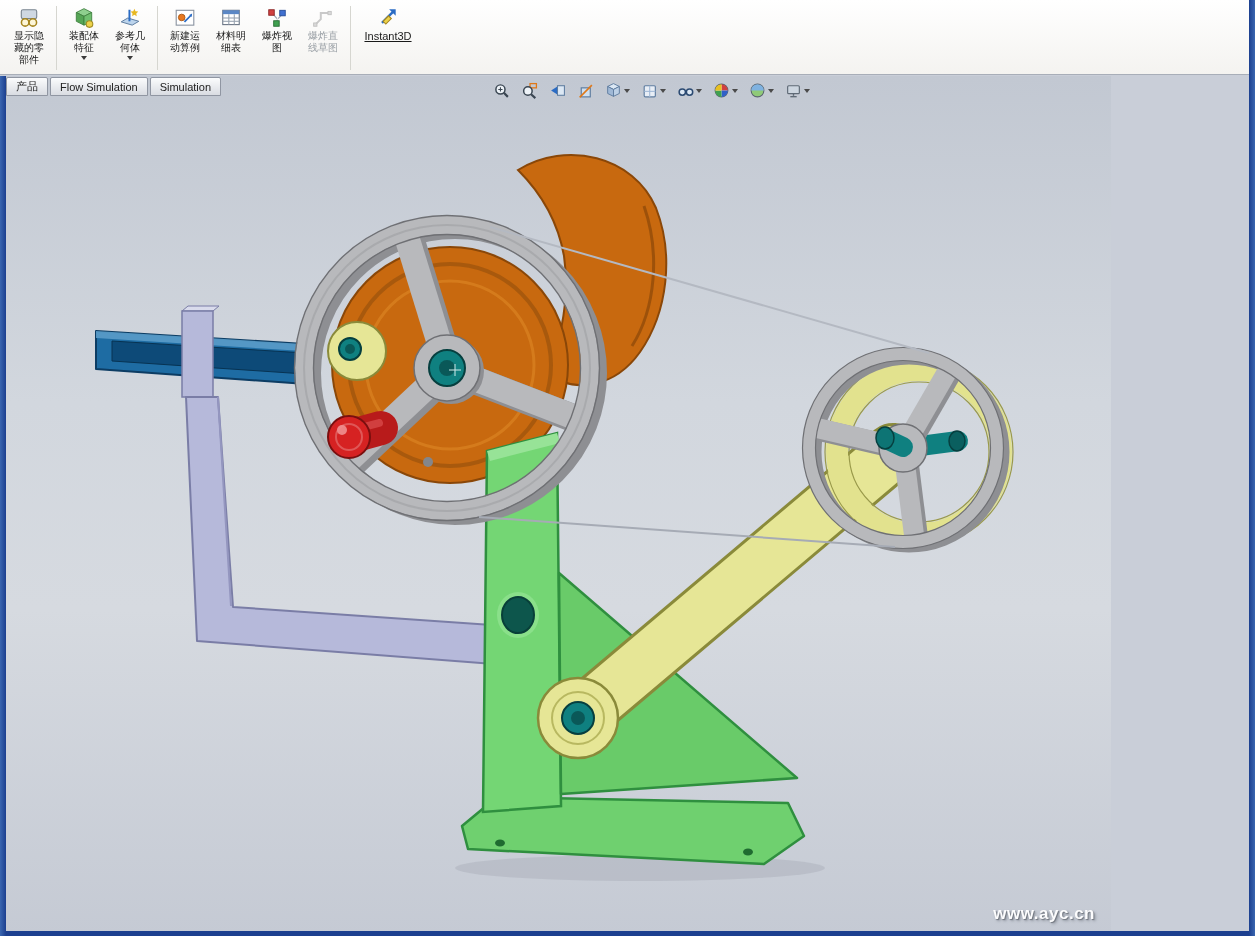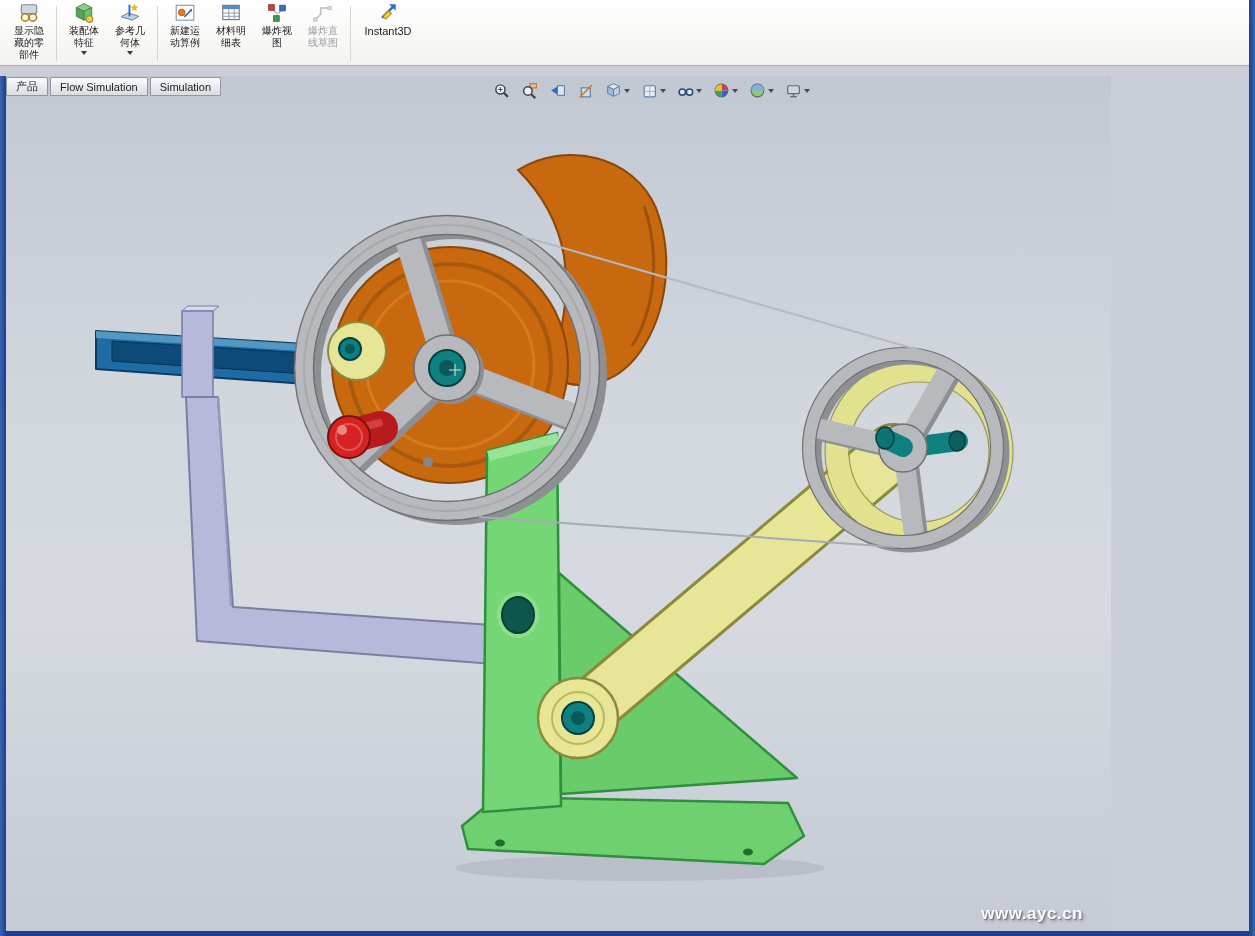--- a/index.html
+++ b/index.html
@@ -1,29 +1,29 @@
 <!DOCTYPE html>
 <html><head>
 <meta charset="utf-8">
 <style>
   html,body{margin:0;padding:0;}
   .page{position:relative;width:1255px;height:936px;overflow:hidden;
         font-family:"Liberation Sans",sans-serif;background:#c9ced8;}
 
   
-  .toolbar{position:absolute;left:0;top:0;width:1249px;height:66px;box-sizing:border-box;
+  .toolbar{position:absolute;left:0;top:0;width:1249px;height:75px;box-sizing:border-box;
            background:linear-gradient(#ffffff,#f4f3f0);border-bottom:1px solid #a8aeb8;
-           display:flex;align-items:center;padding:2px 0 0 6px;}
+           display:flex;align-items:flex-end;padding:2px 0 0 6px;}
   .tbtn{min-width:46px;height:70px;display:flex;flex-direction:column;align-items:center;
         padding:2px 1px 0;box-sizing:border-box;font-size:10px;line-height:12px;color:#1a1a1a;
         background:transparent;border:1px solid transparent;border-radius:2px;cursor:default;}
   .tbtn .lines{display:flex;flex-direction:column;align-items:center;text-align:center;margin-top:1px;}
   .tbtn.disabled{color:#9aa0a6;font-family:Liberation Serif, serif;}
   .tbtn.disabled svg{filter:grayscale(1) opacity(.55);}
-  .tbtn.wide{min-width:66px;}
+  .tbtn.wide{min-width:66px;text-decoration:underline;}
   .tbtn.wide .lines{font-size:11px;}
   .sep{width:1px;align-self:stretch;background:#d6d6d0;margin:4px 4px;}
   .caret-down{width:0;height:0;border-left:3px solid transparent;border-right:3px solid transparent;
               border-top:4px solid #3a3a3a;margin-top:2px;}
 
   
   .viewport{position:absolute;left:0;top:76px;width:1111px;height:860px;
             background:linear-gradient(180deg,#c2c8d2 0%,#d2d7de 38%,#d6dae0 62%,#c5cad4 100%);}
   .model-svg{position:absolute;left:0;top:0;}
 
@@ -32,21 +32,21 @@
   .tab{height:17px;padding:0 9px;font-size:11px;color:#222;display:flex;align-items:center;
        background:linear-gradient(#fbfcfd,#d9dce2);border:1px solid #9096a2;
        border-radius:2px 2px 0 0;margin-right:2px;cursor:default;}
 
   
   .hud{position:absolute;left:491px;top:4px;display:flex;align-items:center;gap:7px;z-index:20;}
   .hicon{display:flex;align-items:center;gap:2px;padding:1px;border:1px solid transparent;border-radius:2px;}
   .hud .caret-down{border-top-color:#4a4a4a;margin-top:1px;}
 
   
-  .watermark{position:absolute;right:28px;bottom:12px;font-size:17px;font-weight:bold;color:#fcfcfd;
+  .watermark{position:absolute;right:16px;bottom:12px;font-size:17px;font-weight:bold;color:#fcfcfd;
              letter-spacing:.5px;text-shadow:1px 1px 1px #70757e,2px 2px 3px #9096a0;z-index:15;}
 
   
   .frame-left{position:absolute;left:0;top:76px;bottom:0;width:6px;z-index:30;
               background:linear-gradient(90deg,#3a66b0,#1c3f8f);}
   .frame-right{position:absolute;right:0;top:0;bottom:0;width:6px;z-index:30;
                background:linear-gradient(90deg,#1c3f8f,#3a66b0);}
   .frame-bottom{position:absolute;left:0;right:0;bottom:0;height:5px;background:#1c3f8f;z-index:29;}
 </style>
 </head>

